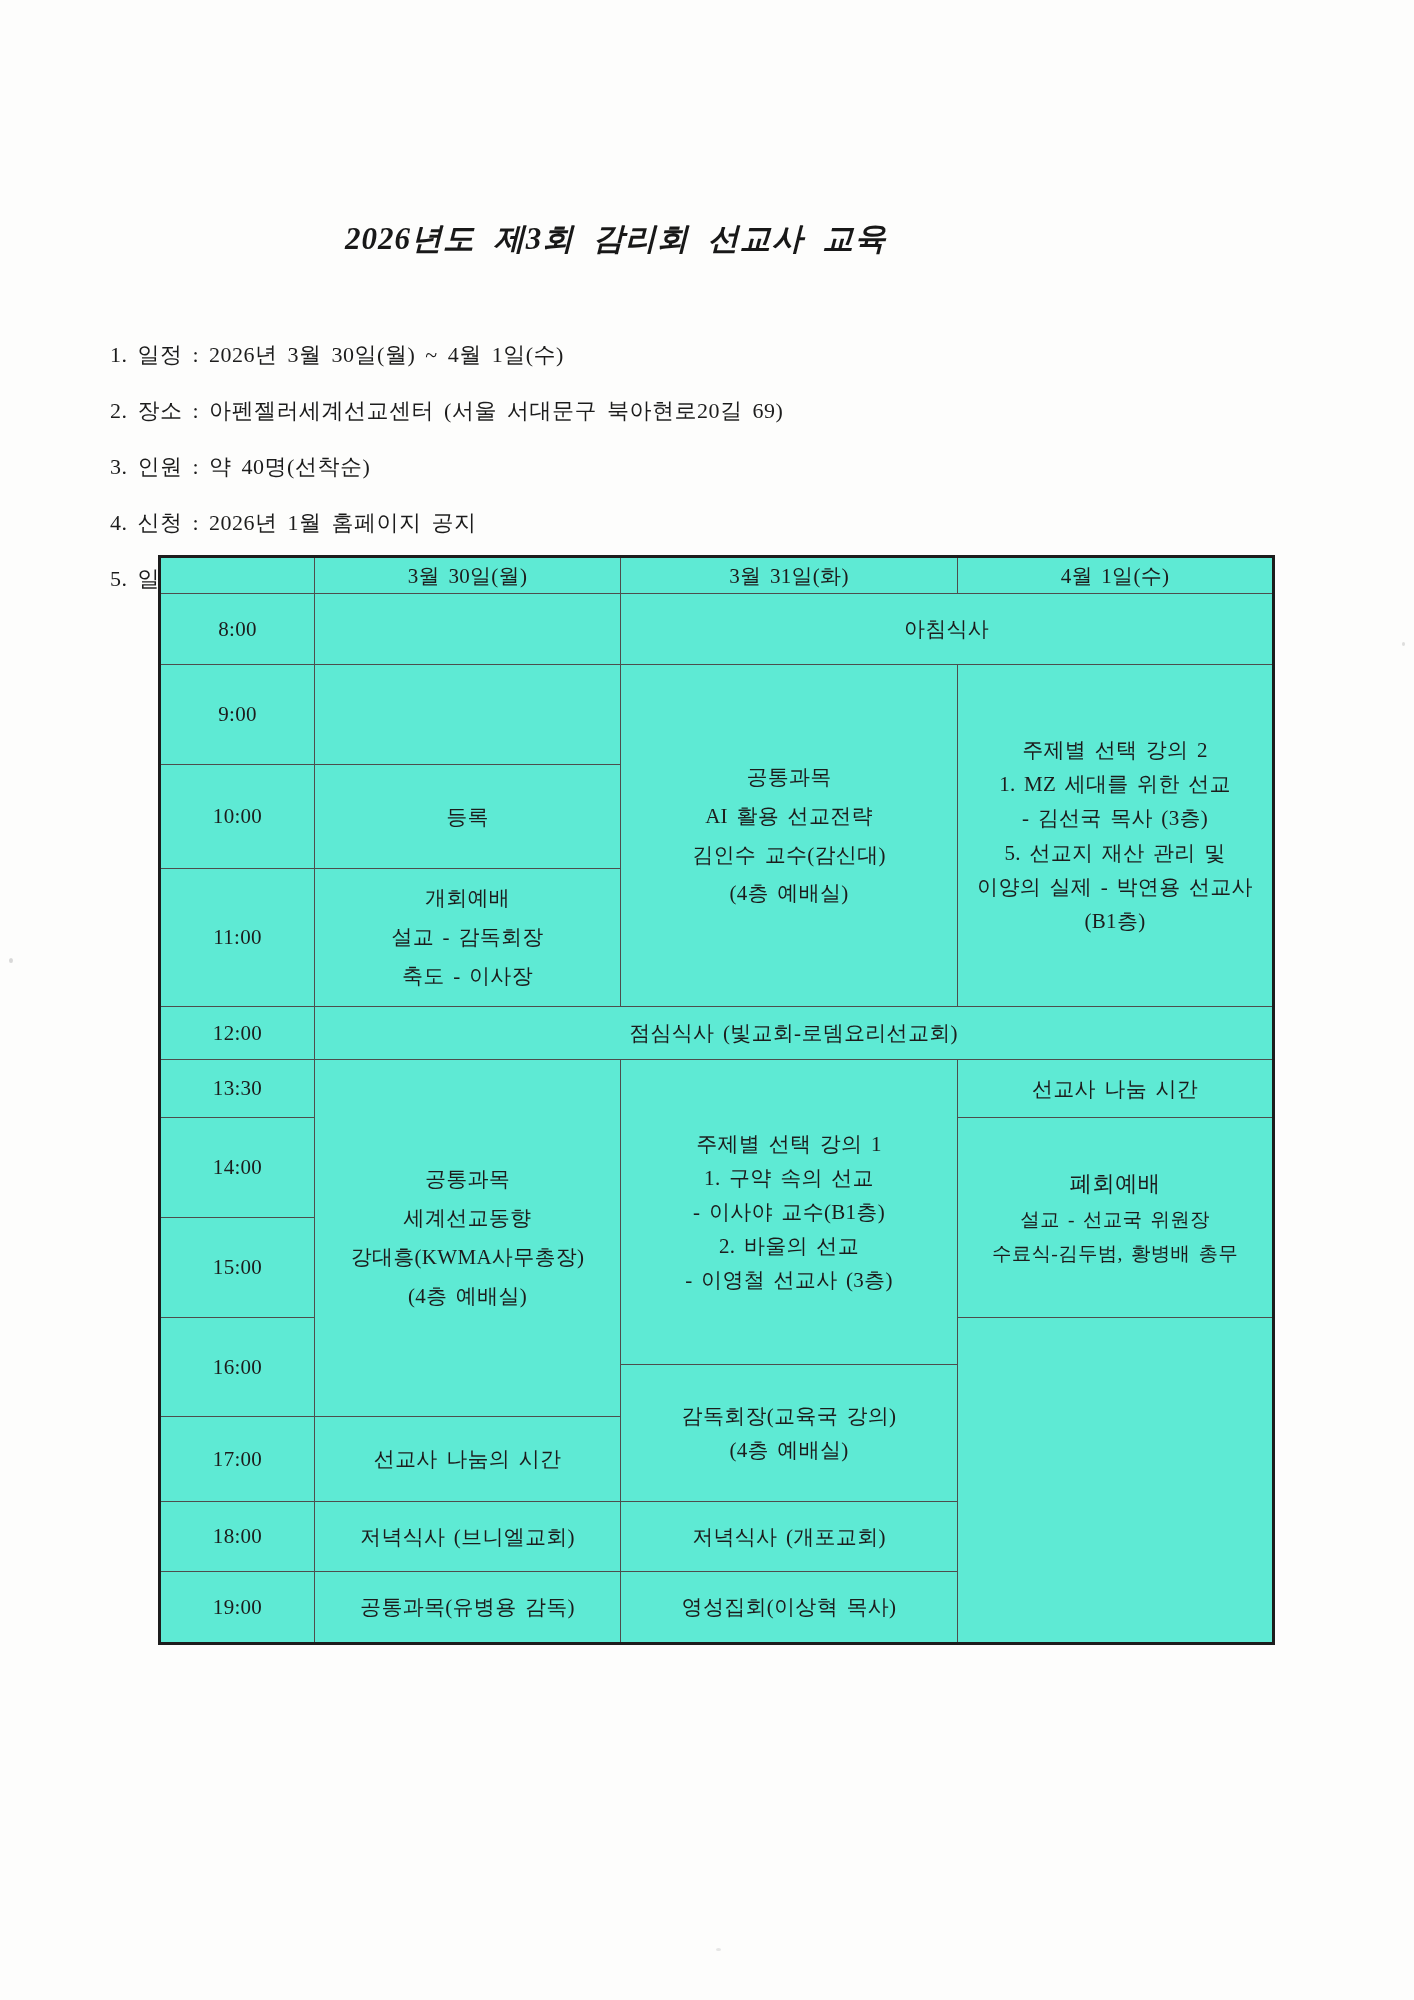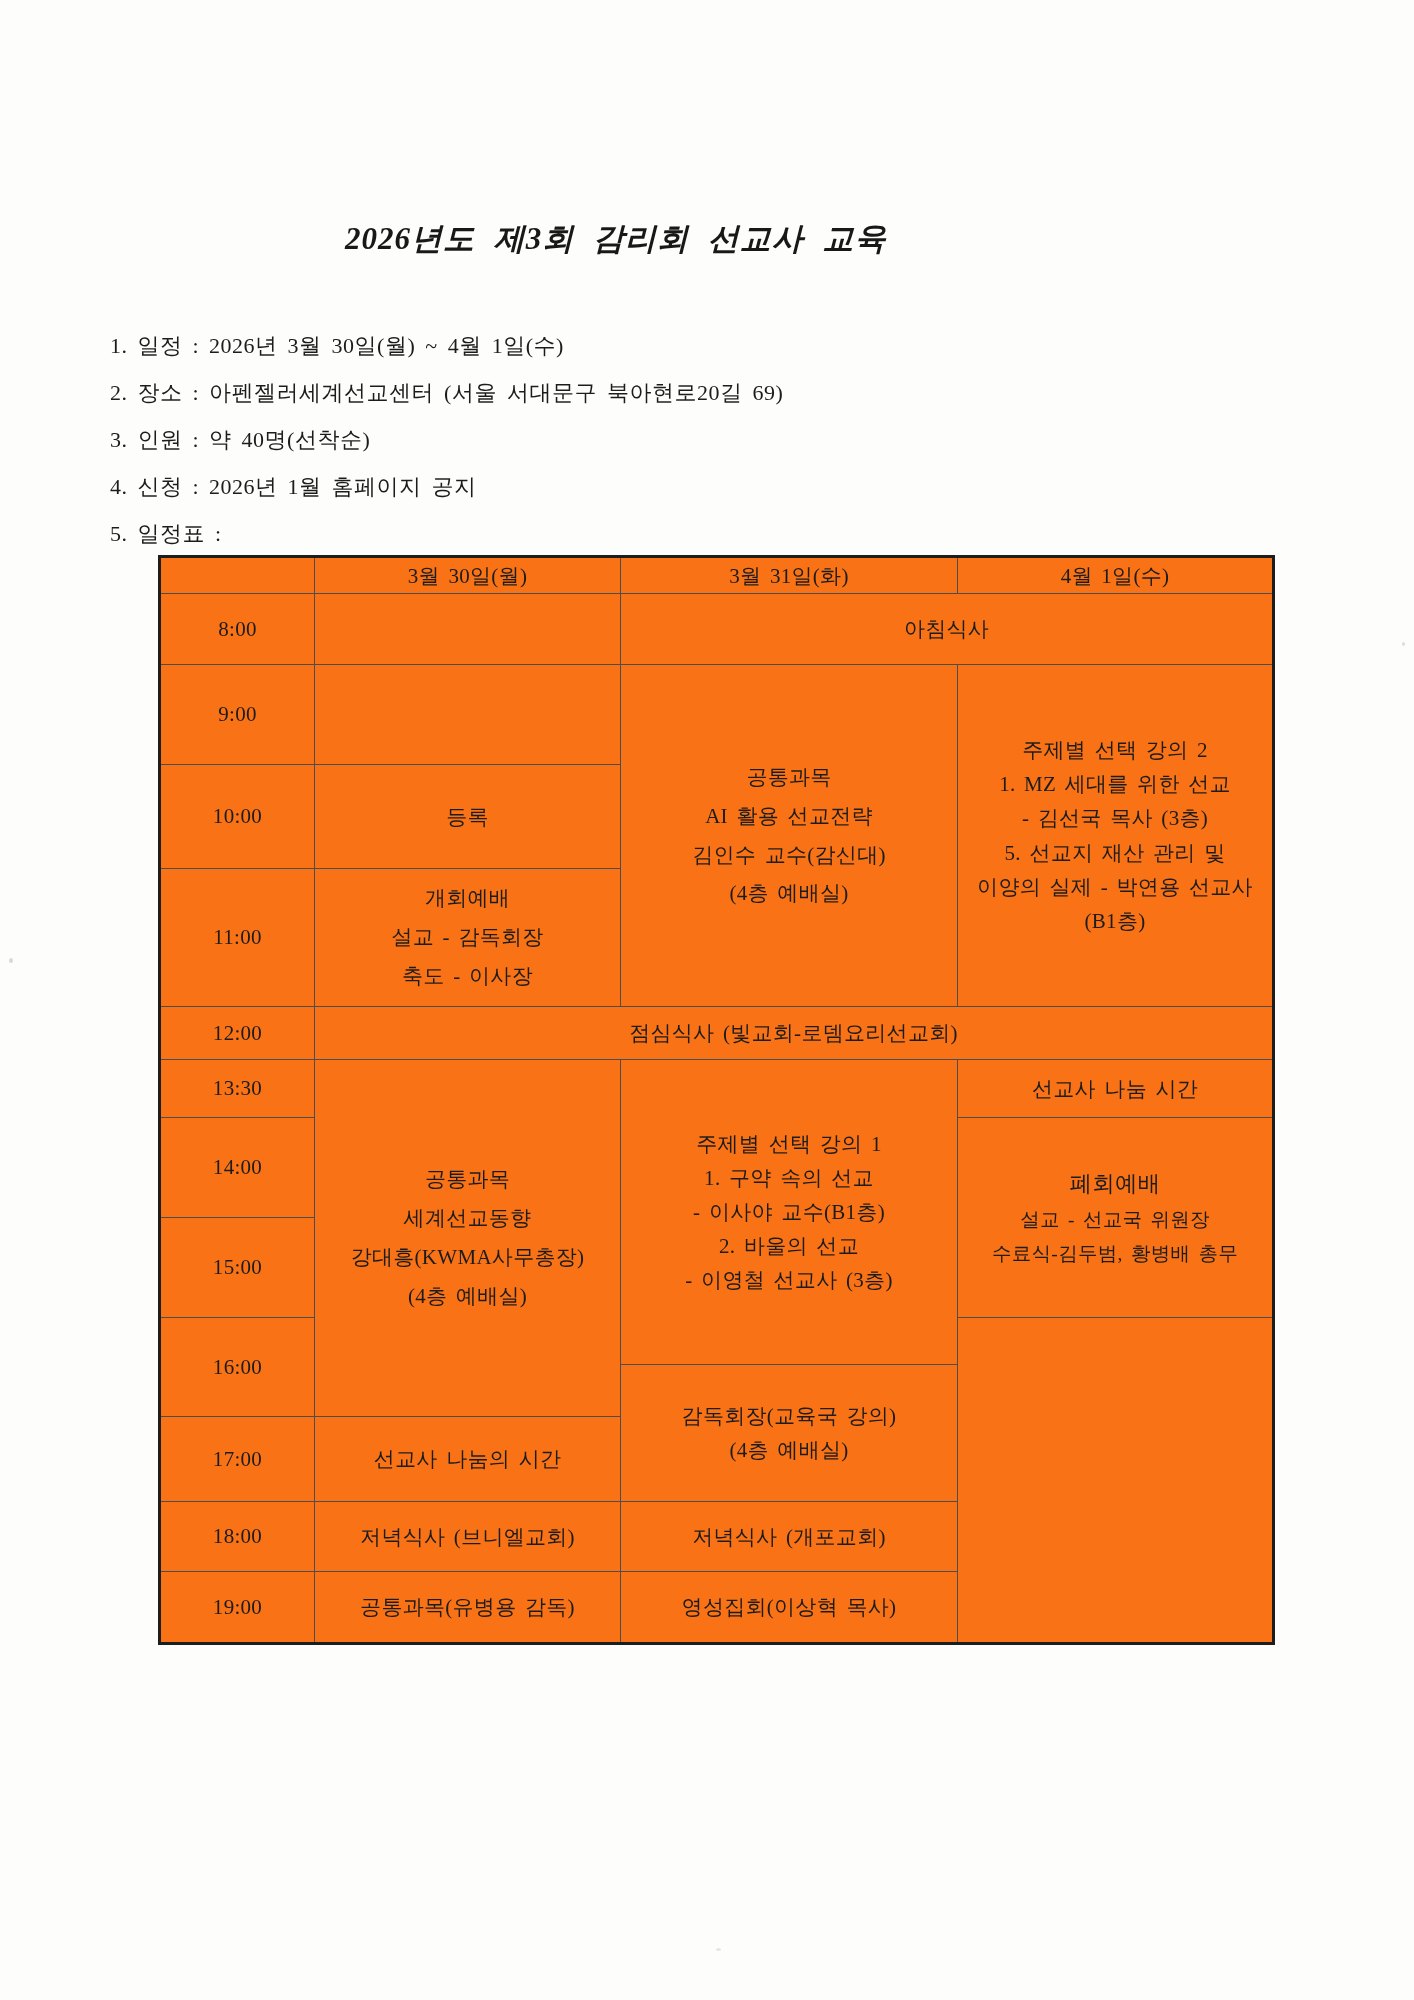--- a/index.html
+++ b/index.html
@@ -13,28 +13,28 @@
   }
   .page{position:absolute;inset:0;overflow:hidden;}
 
   .doc-title{
     position:absolute;left:345px;top:218px;
     font-size:31px;font-weight:700;letter-spacing:1px;word-spacing:10px;
     white-space:nowrap;color:#181818;font-style:italic;
   }
 
   .info-list{position:absolute;left:110px;top:330px;font-size:22px;color:#1c1c1c;}
-  .info-item{height:47px;line-height:32px;white-space:nowrap;letter-spacing:.5px;word-spacing:4px;}
+  .info-item{height:47px;line-height:32px;white-space:nowrap;letter-spacing:.5px;word-spacing:4px;margin-top:9px;}
 
   table.schedule{
     position:absolute;left:158px;top:555px;
     border-collapse:collapse;table-layout:fixed;
     width:1114px;
     border:3px solid #1d1d1d;
-    background:#f97316;
+    background:#5eead4;
   }
   table.schedule td{
     border:1px solid #4d4d4d;
     text-align:center;vertical-align:middle;
     font-size:21px;color:#1c1c1c;
     padding:2px 4px;overflow:hidden;
     letter-spacing:.3px;word-spacing:3px;
   }
   td.day-h{font-size:21px;}
   td.time{font-size:21px;letter-spacing:.5px;}

